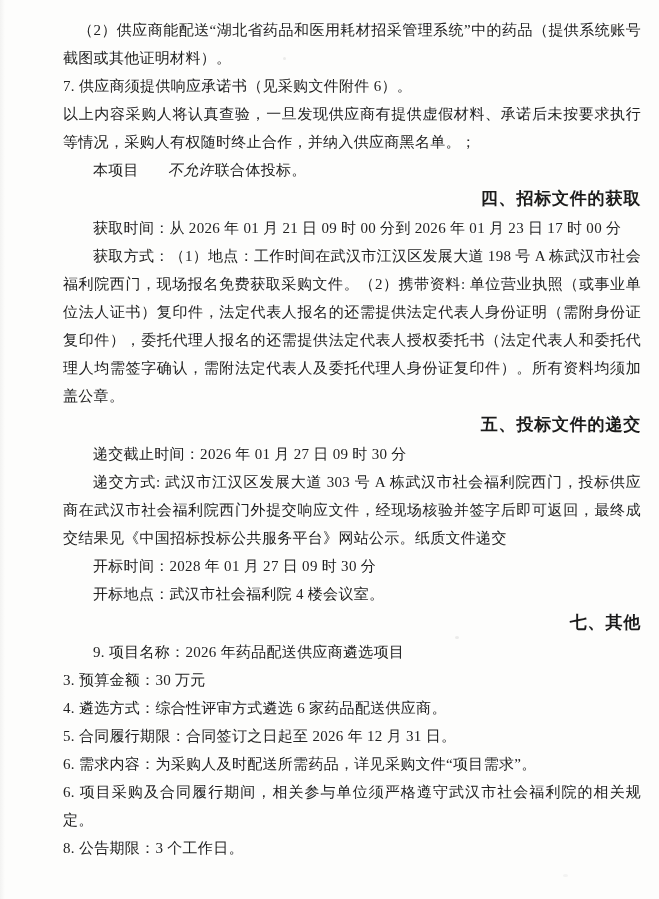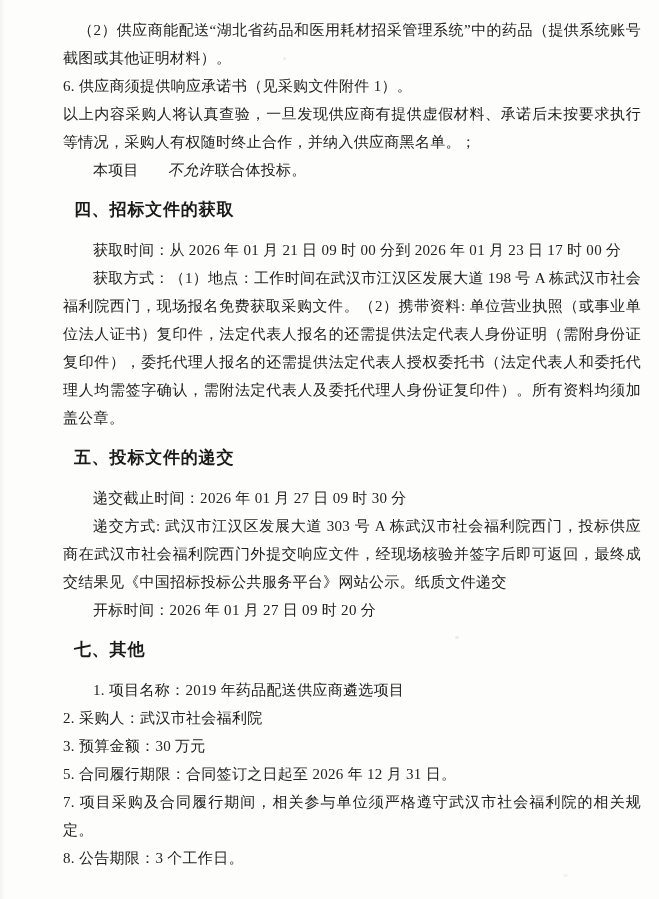--- a/index.html
+++ b/index.html
@@ -34,26 +34,26 @@
     line-height: 28px;
     text-align: justify;
     letter-spacing: 0.3px;
   }
   .doc-content p {
     margin: 0;
   }
   .indent1 { text-indent: 1em; }
   .indent2 { text-indent: 2em; }
   .sec-heading {
-    margin: 11px;
+    margin: 0;
     font-size: 17px;
     line-height: 30px;
     font-weight: 700;
     color: #1b1b1b;
-    text-align: left;
+    text-align: right;
     letter-spacing: 0.8px;
     font-family: "Liberation Sans", "DejaVu Sans", sans-serif;
   }
   .cjk-italic {
     display: inline-block;
     transform: skewX(-12deg);
   }
   .scan-speck {
     position: absolute;
     border-radius: 50%;
@@ -66,49 +66,51 @@
   .speck-c { left: 563px; top: 874px; width: 5px; height: 3px; opacity: 0.10; }
 </style>
 </head>
 <body>
 
 <div class="doc-page">
   <div class="doc-content">
 
     <p class="indent1">（2）供应商能配送“湖北省药品和医用耗材招采管理系统”中的药品（提供系统账号截图或其他证明材料）。</p>
 
-    <p>6. 供应商须提供响应承诺书（见采购文件附件 1）。</p>
+    <p>7. 供应商须提供响应承诺书（见采购文件附件 6）。</p>
 
     <p>以上内容采购人将认真查验，一旦发现供应商有提供虚假材料、承诺后未按要求执行等情况，采购人有权随时终止合作，并纳入供应商黑名单。；</p>
 
     <p class="indent2"><span>本项目</span><span class="cjk-italic">不允许</span><span>联合体投标。</span></p>
 
     <h2 class="sec-heading">四、招标文件的获取</h2>
 
     <p class="indent2">获取时间：从 2026 年 01 月 21 日 09 时 00 分到 2026 年 01 月 23 日 17 时 00 分</p>
 
     <p class="indent2">获取方式：（1）地点：工作时间在武汉市江汉区发展大道 198 号 A 栋武汉市社会福利院西门，现场报名免费获取采购文件。（2）携带资料: 单位营业执照（或事业单位法人证书）复印件，法定代表人报名的还需提供法定代表人身份证明（需附身份证复印件），委托代理人报名的还需提供法定代表人授权委托书（法定代表人和委托代理人均需签字确认，需附法定代表人及委托代理人身份证复印件）。所有资料均须加盖公章。</p>
 
     <h2 class="sec-heading">五、投标文件的递交</h2>
 
     <p class="indent2">递交截止时间：2026 年 01 月 27 日 09 时 30 分</p>
 
     <p class="indent2">递交方式: 武汉市江汉区发展大道 303 号 A 栋武汉市社会福利院西门，投标供应商在武汉市社会福利院西门外提交响应文件，经现场核验并签字后即可返回，最终成交结果见《中国招标投标公共服务平台》网站公示。纸质文件递交</p>
 
 
-    <p class="indent2">开标时间：2026 年 01 月 27 日 09 时 20 分</p>
+    <p class="indent2">开标时间：2028 年 01 月 27 日 09 时 30 分</p>
 
+    <p class="indent2">开标地点：武汉市社会福利院 4 楼会议室。</p>
 
     <h2 class="sec-heading">七、其他</h2>
 
-    <p class="indent2">1. 项目名称：2019 年药品配送供应商遴选项目</p>
-    <p>2. 采购人：武汉市社会福利院</p>
+    <p class="indent2">9. 项目名称：2026 年药品配送供应商遴选项目</p>
     <p>3. 预算金额：30 万元</p>
+    <p>4. 遴选方式：综合性评审方式遴选 6 家药品配送供应商。</p>
     <p>5. 合同履行期限：合同签订之日起至 2026 年 12 月 31 日。</p>
-    <p>7. 项目采购及合同履行期间，相关参与单位须严格遵守武汉市社会福利院的相关规定。</p>
+    <p>6. 需求内容：为采购人及时配送所需药品，详见采购文件“项目需求”。</p>
+    <p>6. 项目采购及合同履行期间，相关参与单位须严格遵守武汉市社会福利院的相关规定。</p>
     <p>8. 公告期限：3 个工作日。</p>
 
   </div>
 
   <div class="scan-speck speck-a"></div>
   <div class="scan-speck speck-b"></div>
   <div class="scan-speck speck-c"></div>
 </div>
 
 </body></html>

